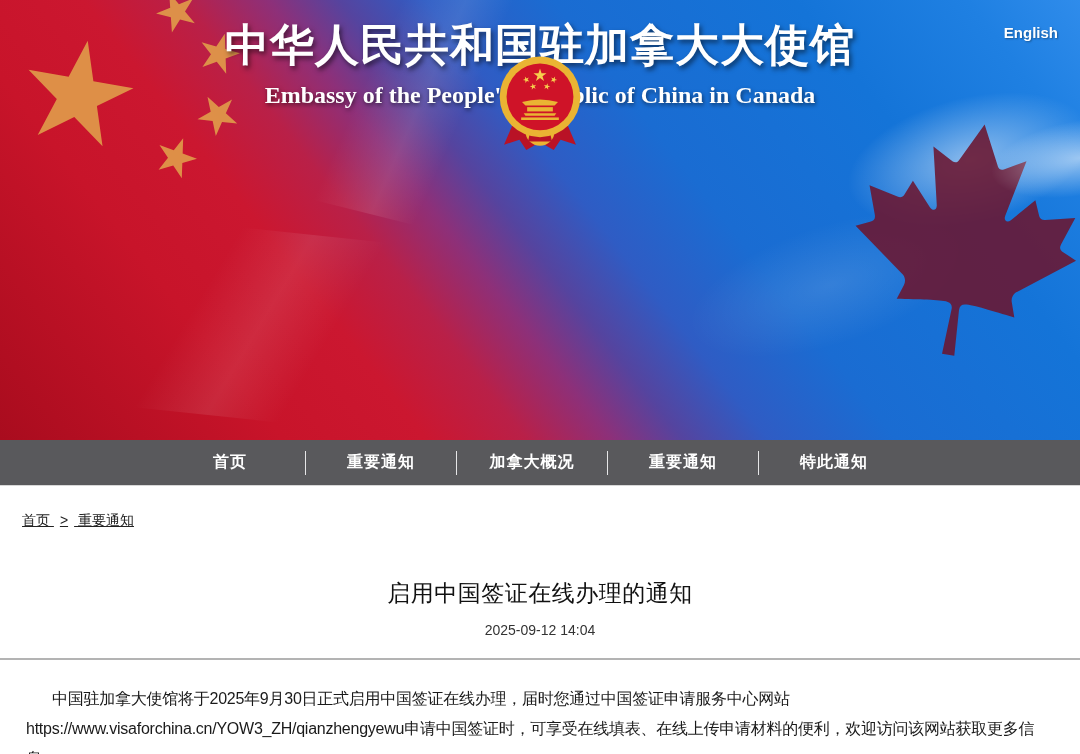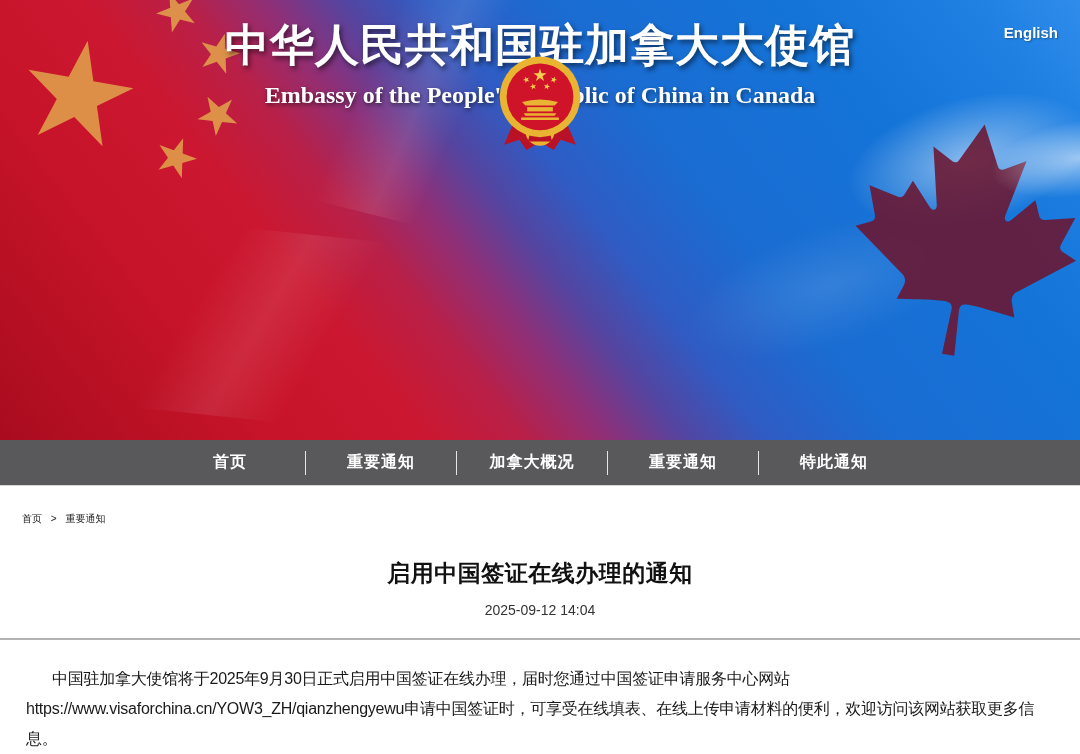--- a/index.html
+++ b/index.html
@@ -50,25 +50,25 @@
 
   
   .nav { width:1080px; height:46px; background:#59595c; display:flex; align-items:center;
     border-bottom:1px solid #d8d8d8; }
   .nav-inner { display:flex; align-items:center; margin-left:155px; }
   .nav-item { width:150px; text-align:center; color:#ffffff; font-size:16px;
     font-weight:bold; cursor:pointer; letter-spacing:1px; }
   .nav-sep { width:1px; height:24px; background:rgba(255,255,255,0.85); }
 
   
-  .breadcrumb { padding:26px 0 0 22px; font-size:10px; color:#222; }
+  .breadcrumb { padding:26px 0 0 22px; font-size:14px; color:#222;text-decoration:underline; }
   .breadcrumb a { color:#222; text-decoration:none; cursor:pointer; }
   .breadcrumb .sep { margin:0 6px; color:#222; }
-  .article-title { margin-top:32px; text-align:center; font-size:23px;
-    font-weight:bold; color:#111; letter-spacing:0.5px; }
+  .article-title { margin-top:48px; text-align:center; font-size:23px;
+    font-weight:normal; color:#111; letter-spacing:0.5px; }
   .article-date { margin-top:13px; text-align:center; font-size:14px; color:#333; }
   .divider { margin-top:20px; border:none; border-top:2px solid #b3b3b3; width:100%; }
   .article-body { margin-top:24px; padding:0 26px; color:#1a1a1a; }
   .article-body p { font-size:16px; line-height:30px; text-indent:26px;
     letter-spacing:-0.25px; overflow-wrap:anywhere; }
   .article-body p + p { margin-top:24px; }
 </style>
 </head>
 <body>
 

